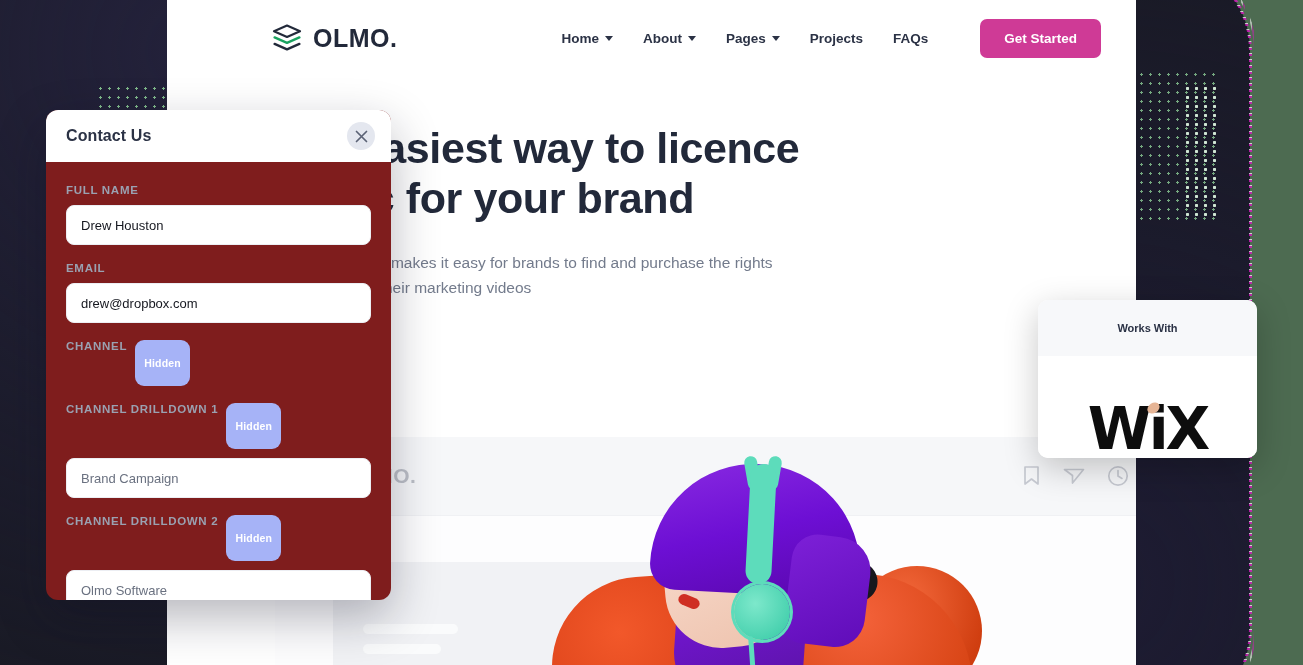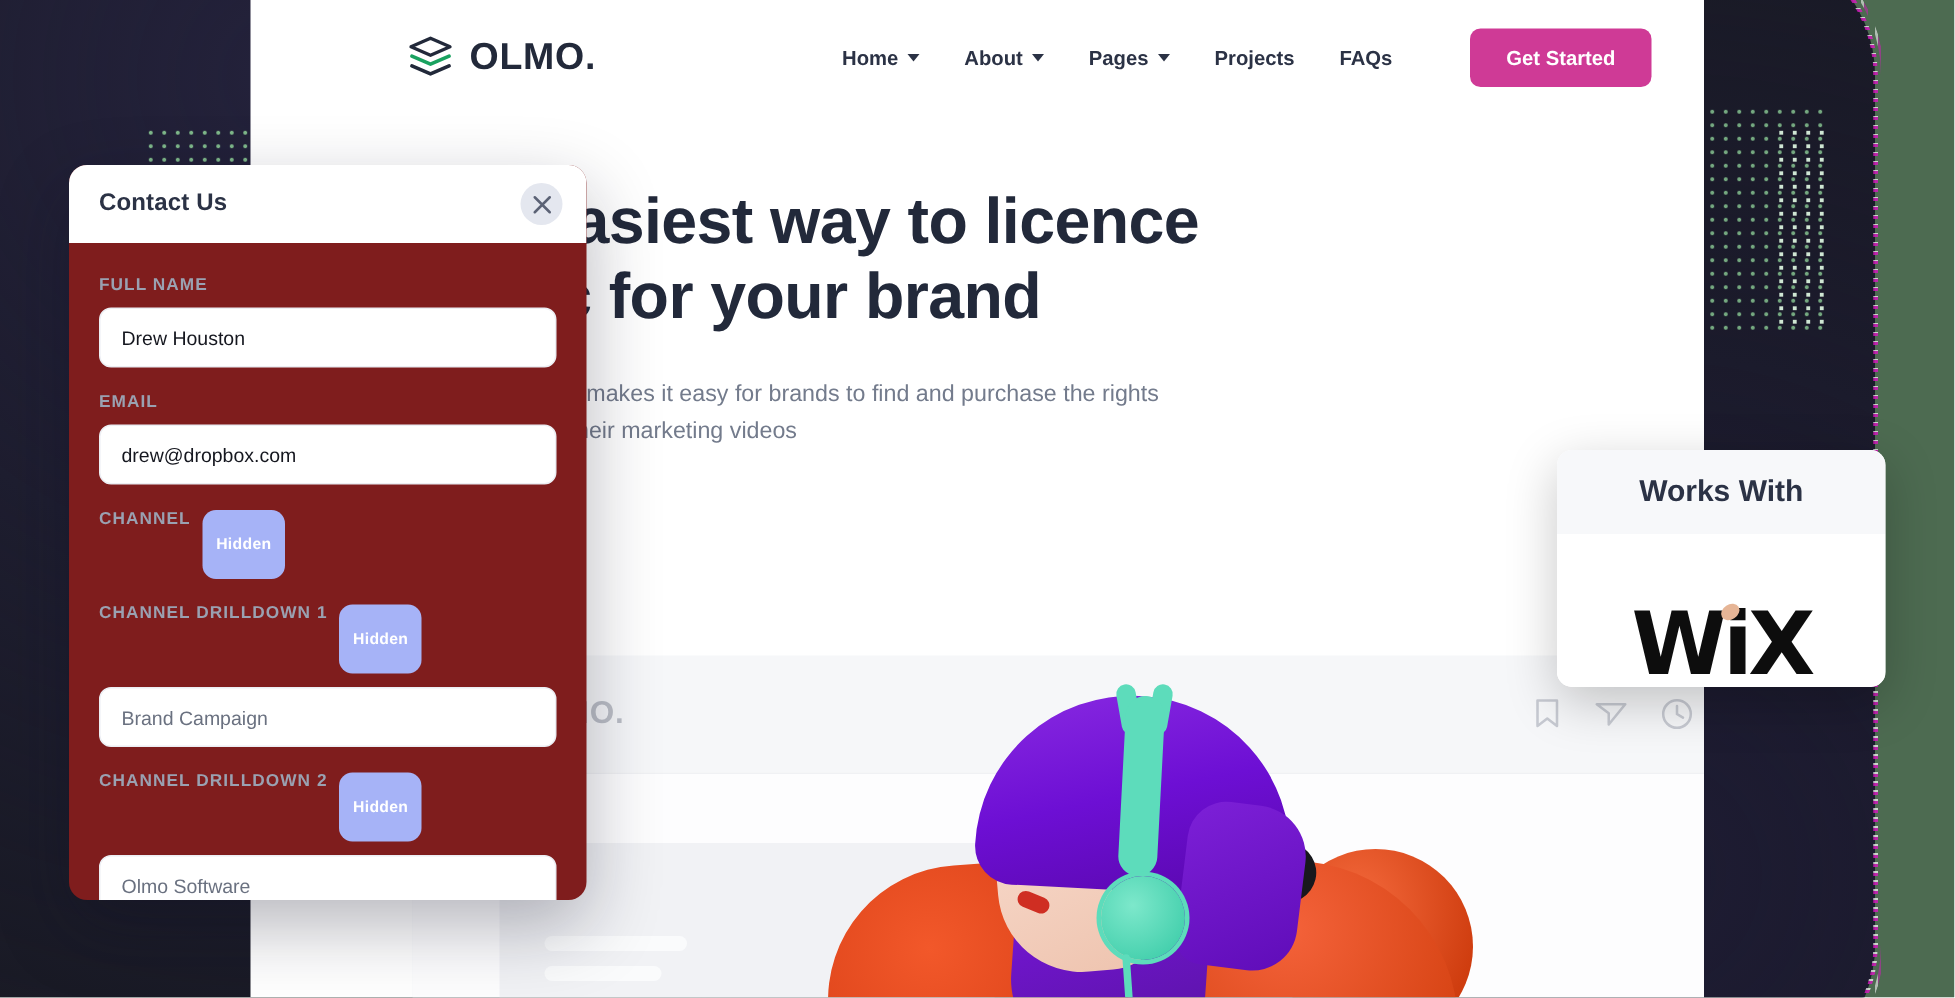--- a/index.html
+++ b/index.html
@@ -278,21 +278,21 @@
     background: #ffffff;
     border-radius: 10px;
     box-shadow: 0 10px 34px rgba(0,0,0,.22);
     overflow: hidden;
     z-index: 30;
   }
   .works-head {
     height: 56px;
     display: flex; align-items: center; justify-content: center;
     background: #f7f8fa;
-    font-size: 20px; font-weight: bold; color: #2b3245;
+    font-size: 11px; font-weight: bold; color: #2b3245;
   }
   .works-body {
     height: 102px;
     display: flex; align-items: flex-end; justify-content: center;
     background: #fff;
   }
   .wix {
     position: relative;
     font-family: "DejaVu Sans", sans-serif;
     font-size: 58px; font-weight: bold;

